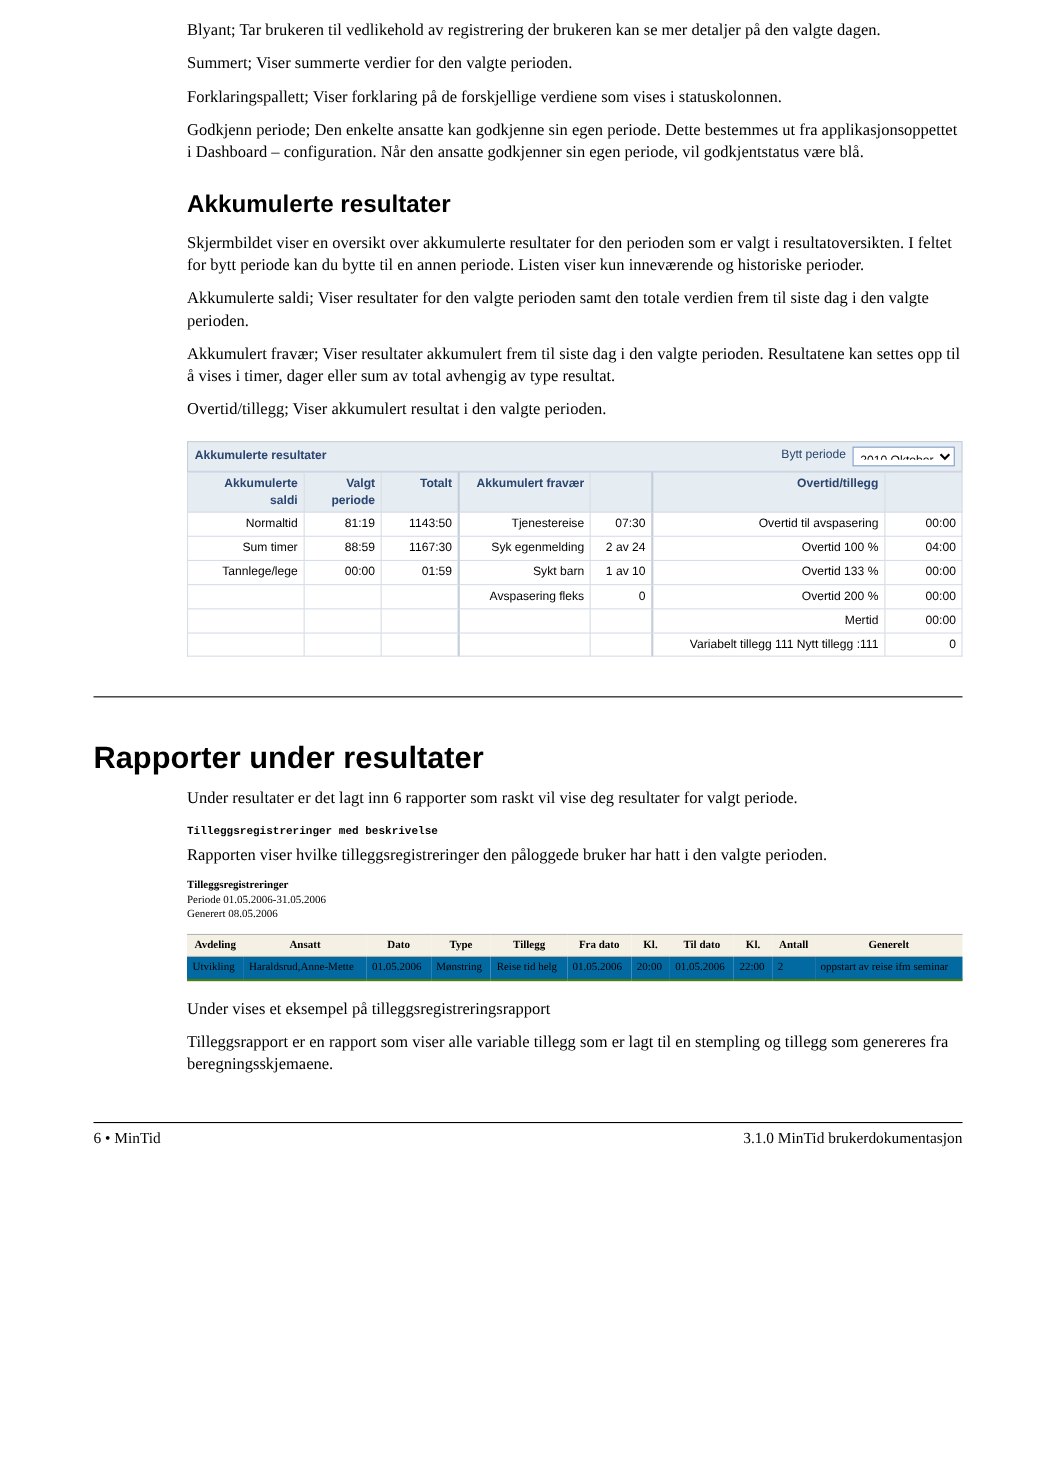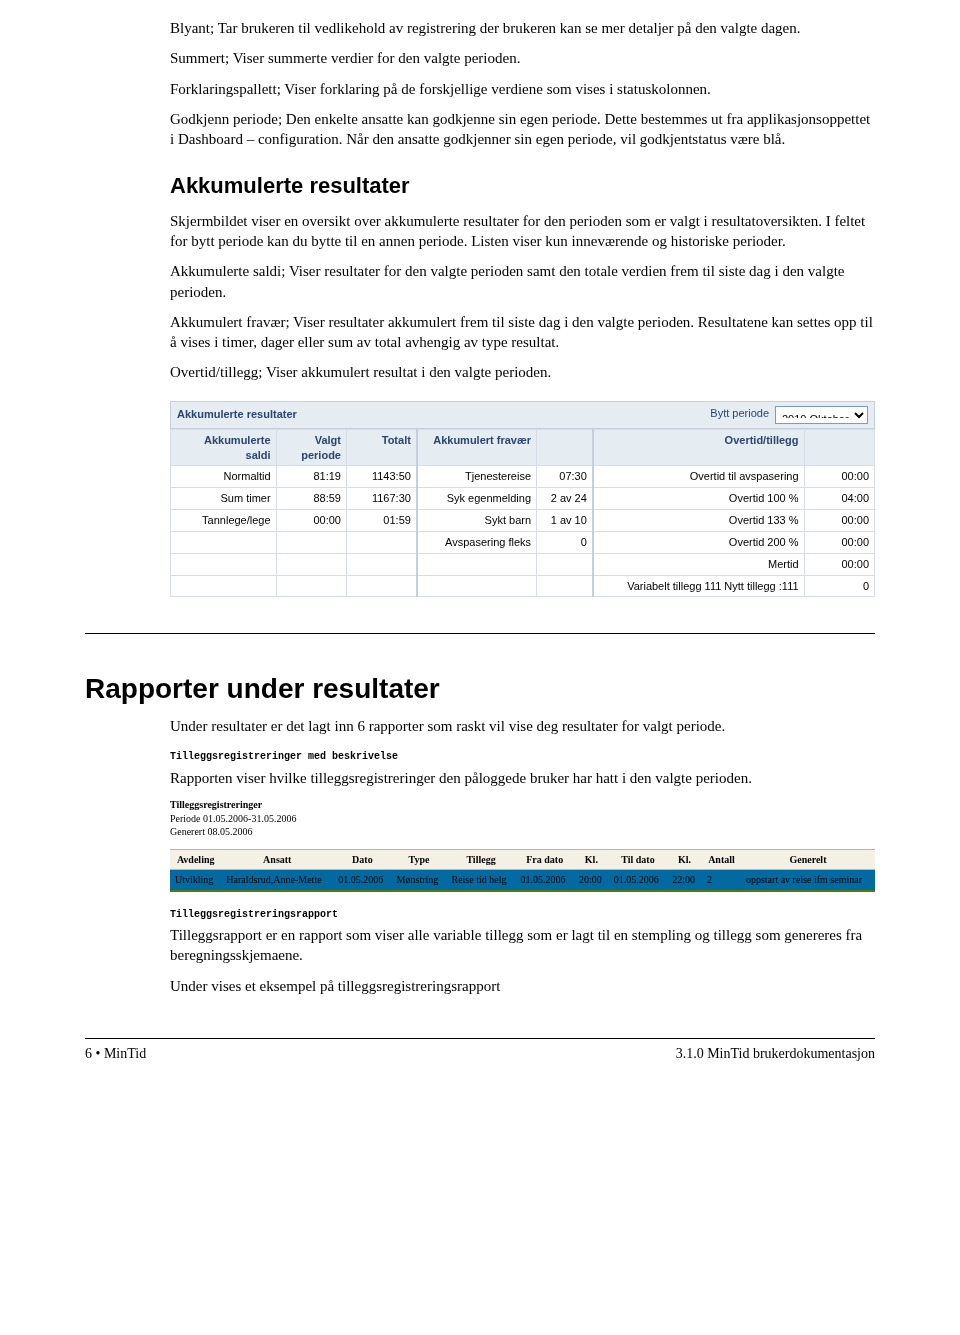--- a/index.html
+++ b/index.html
@@ -184,23 +184,22 @@
               <td>20:00</td>
               <td>01.05.2006</td>
               <td>22:00</td>
               <td>2</td>
               <td>oppstart av reise ifm seminar</td>
             </tr>
           </tbody>
       </table>
     </div>
 
-    <h3 class="para">Tilleggsregistreringsrapport</h3>
+    <p>Under vises et eksempel på tilleggsregistreringsrapport</p>
     <p>Tilleggsrapport er en rapport som viser alle variable tillegg som er lagt til en stempling og tillegg som genereres fra beregningsskjemaene.</p>
-    <p>Under vises et eksempel på tilleggsregistreringsrapport</p>
   </div>
 
   <div class="footer-line">
     <span>6  •  MinTid</span>
     <span>3.1.0 MinTid brukerdokumentasjon</span>
   </div>
 
 </div>
 
 </body></html>

